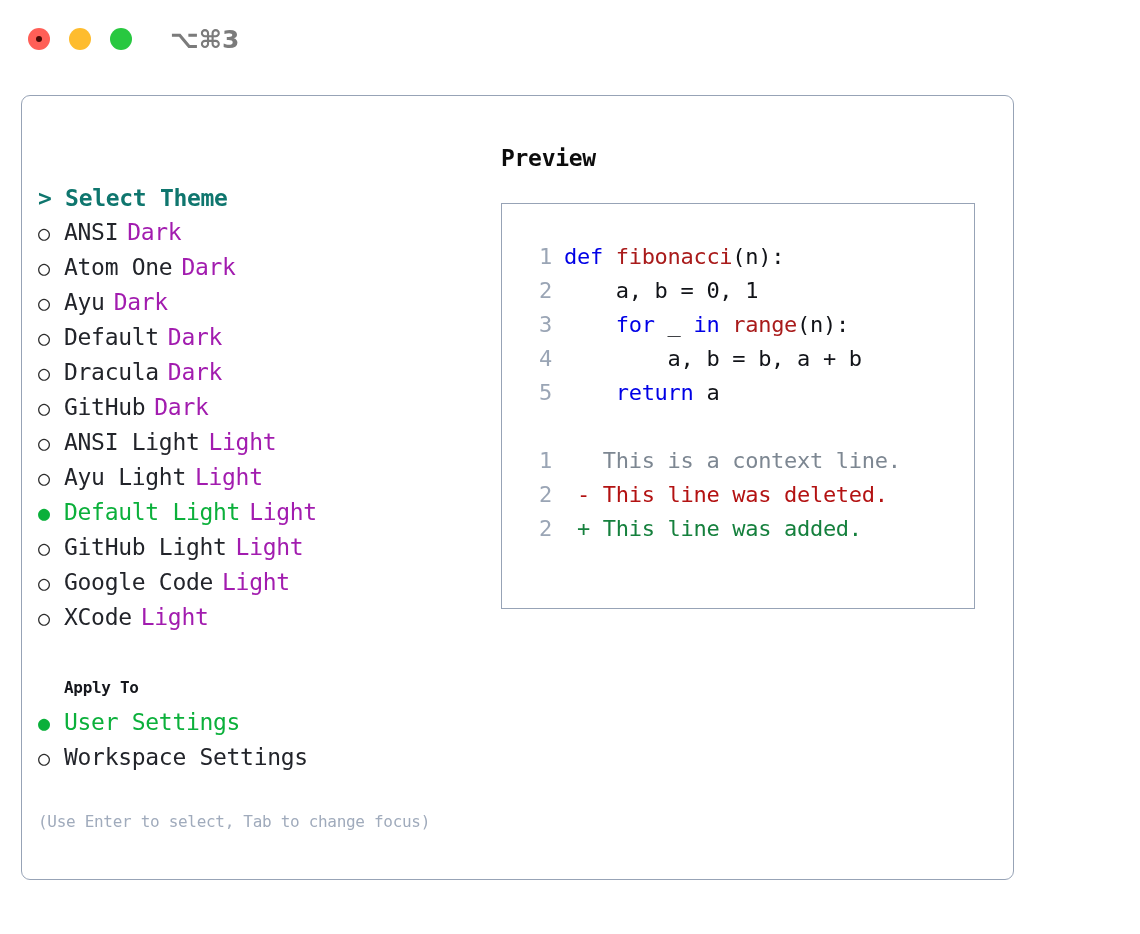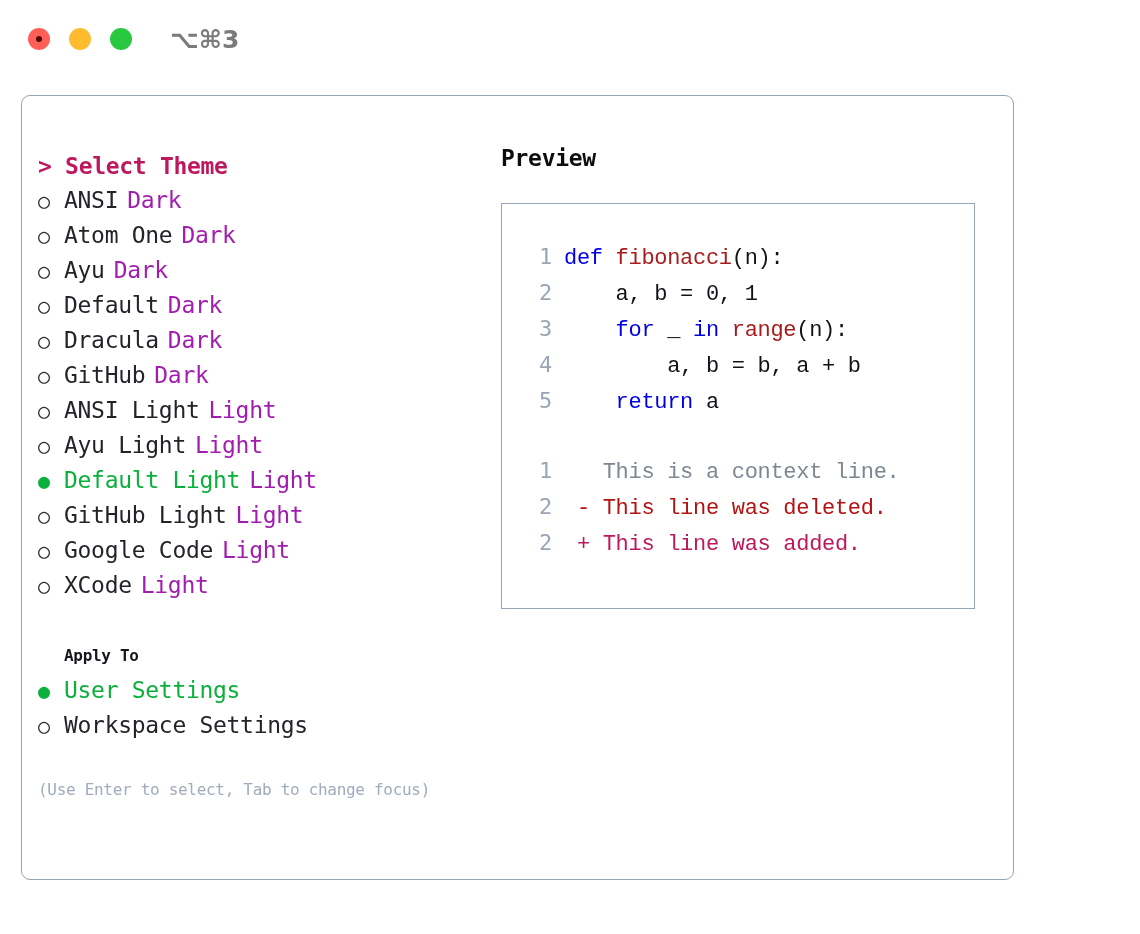--- a/index.html
+++ b/index.html
@@ -78,24 +78,25 @@
   
   .left-col {
     position: absolute;
     left: 16px;
     top: 53px;
     width: 430px;
   }
   .header-line {
     font-size: 23px;
     font-weight: 700;
-    color: #be185d;
-    line-height: 34px;
-    white-space: pre;
-    letter-spacing: -0.3px;
+    color: #0f766e;
+    line-height: 34px;
+    white-space: pre;
+    letter-spacing: -0.3px;
+    margin-top: 32px;
   }
   .opt-row {
     display: flex;
     align-items: baseline;
     line-height: 34px;
     font-size: 23px;
     white-space: pre;
     letter-spacing: -0.3px;
   }
   .marker {
@@ -162,29 +163,29 @@
     white-space: pre;
     letter-spacing: -0.3px;
   }
   .lineno {
     width: 30px;
     flex: 0 0 30px;
     text-align: right;
     color: #9aa5b5;
     margin-right: 12px;
   }
-  .code-text { color: #111318; font-family: Liberation Mono, monospace; }
+  .code-text { color: #111318; }
   .blank-line { height: 34px; }
 
   .tok-kw   { color: #0000e6; }
   .tok-fn   { color: #a91b1b; }
   .tok-plain{ color: #111318; }
   .tok-ctx  { color: #7d8792; }
   .tok-del  { color: #b31212; }
-  .tok-add  { color: #be185d; }
+  .tok-add  { color: #15803d; }
 </style>
 </head>
 <body>
 
 <div class="titlebar">
   <div class="lights">
     <span class="light red"></span>
     <span class="light yellow"></span>
     <span class="light green"></span>
   </div>

